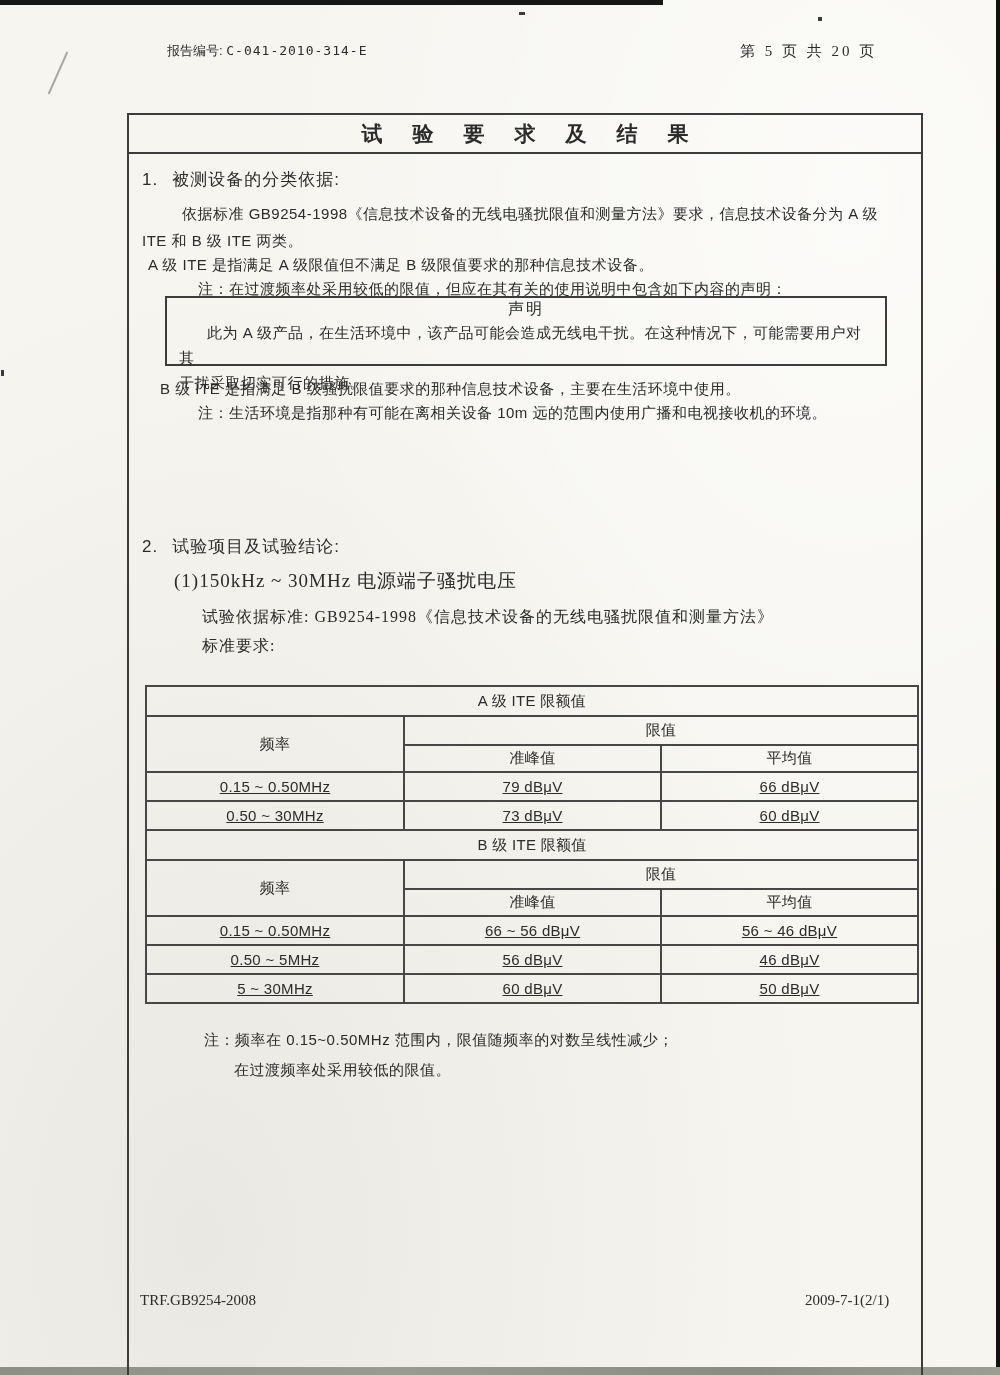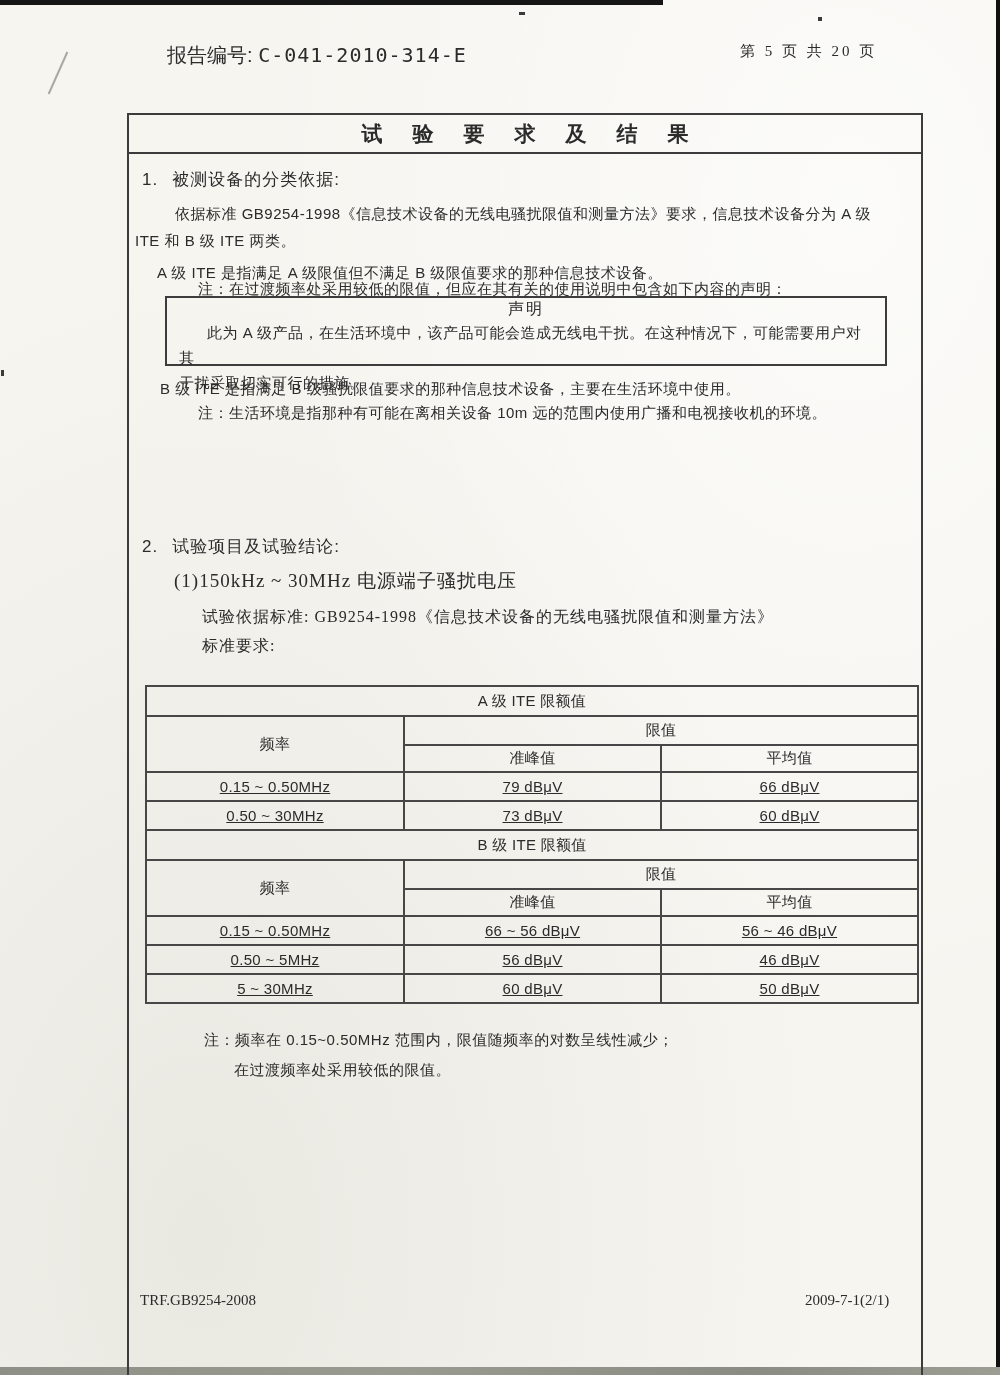--- a/index.html
+++ b/index.html
@@ -20,21 +20,21 @@
   
   .edge-top    { position:absolute; left:0; top:0; width:663px; height:5px; background:#161616; }
   .edge-right  { position:absolute; right:0; top:0; width:4px; height:1375px; background:#111; }
   .edge-bottom { position:absolute; left:0; bottom:0; width:1000px; height:8px;
                  background:linear-gradient(90deg,#8e8f86,#9a9b90 40%,#8a8b82 75%,#9c9d93); }
   .corner-line { position:absolute; left:57px; top:50px; width:2px; height:46px;
                  background:#a9a8a2; transform:rotate(24deg); }
   .speck { position:absolute; background:#3a3a3a; }
 
   
-  .hdr-left  { position:absolute; left:167px; top:42px; font-size:20px; }
+  .hdr-left  { position:absolute; left:167px; top:42px; font-size:13px; }
   .hdr-left .num { font-family:"DejaVu Sans Mono","Liberation Mono",monospace; letter-spacing:1px; }
   .hdr-right { position:absolute; left:740px; top:42px; width:165px; font-size:15px;
                letter-spacing:3px; white-space:nowrap; font-family:"Liberation Serif","DejaVu Serif",serif; }
 
   
   .frame { position:absolute; left:127px; top:113px; width:796px; height:1306px;
            border:2px solid #3c3c3c; }
   .title-band { height:39px; border-bottom:2px solid #3c3c3c;
                 display:flex; align-items:center; justify-content:center; }
   .title-band .t { font-size:21px; font-weight:600; letter-spacing:30px; text-indent:30px; }
@@ -96,26 +96,26 @@
   <div class="frame">
 
     <div class="title-band">
       <span class="t">试验要求及结果</span>
     </div>
 
     <div class="abs sec-heading" style="left:13px; top:53px;">
       <span class="n">1.</span><span>被测设备的分类依据:</span>
     </div>
 
-    <div class="abs body-txt" style="left:6px; top:85px; width:775px;">
+    <div class="abs body-txt" style="left:13px; top:85px; width:775px;">
       <div style="text-indent:40px;">依据标准 GB9254-1998《信息技术设备的无线电骚扰限值和测量方法》要求，信息技术设备分为 A 级</div>
       <div>ITE 和 B 级 ITE 两类。</div>
     </div>
 
-    <div class="abs body-txt" style="left:28px; top:136px; width:760px;margin-top:8px;">A 级 ITE 是指满足 A 级限值但不满足 B 级限值要求的那种信息技术设备。</div>
+    <div class="abs body-txt" style="left:19px; top:136px; width:760px;">A 级 ITE 是指满足 A 级限值但不满足 B 级限值要求的那种信息技术设备。</div>
 
     <div class="abs body-txt" style="left:69px; top:160px; width:730px;">注：在过渡频率处采用较低的限值，但应在其有关的使用说明中包含如下内容的声明：</div>
 
     <div class="decl-box">
       <div class="decl-title">声明</div>
       <div class="decl-line first">此为 A 级产品，在生活环境中，该产品可能会造成无线电干扰。在这种情况下，可能需要用户对其</div>
       <div class="decl-line">干扰采取切实可行的措施。</div>
     </div>
 
     <div class="abs body-txt" style="left:31px; top:260px; width:760px;">B 级 ITE 是指满足 B 级骚扰限值要求的那种信息技术设备，主要在生活环境中使用。</div>

